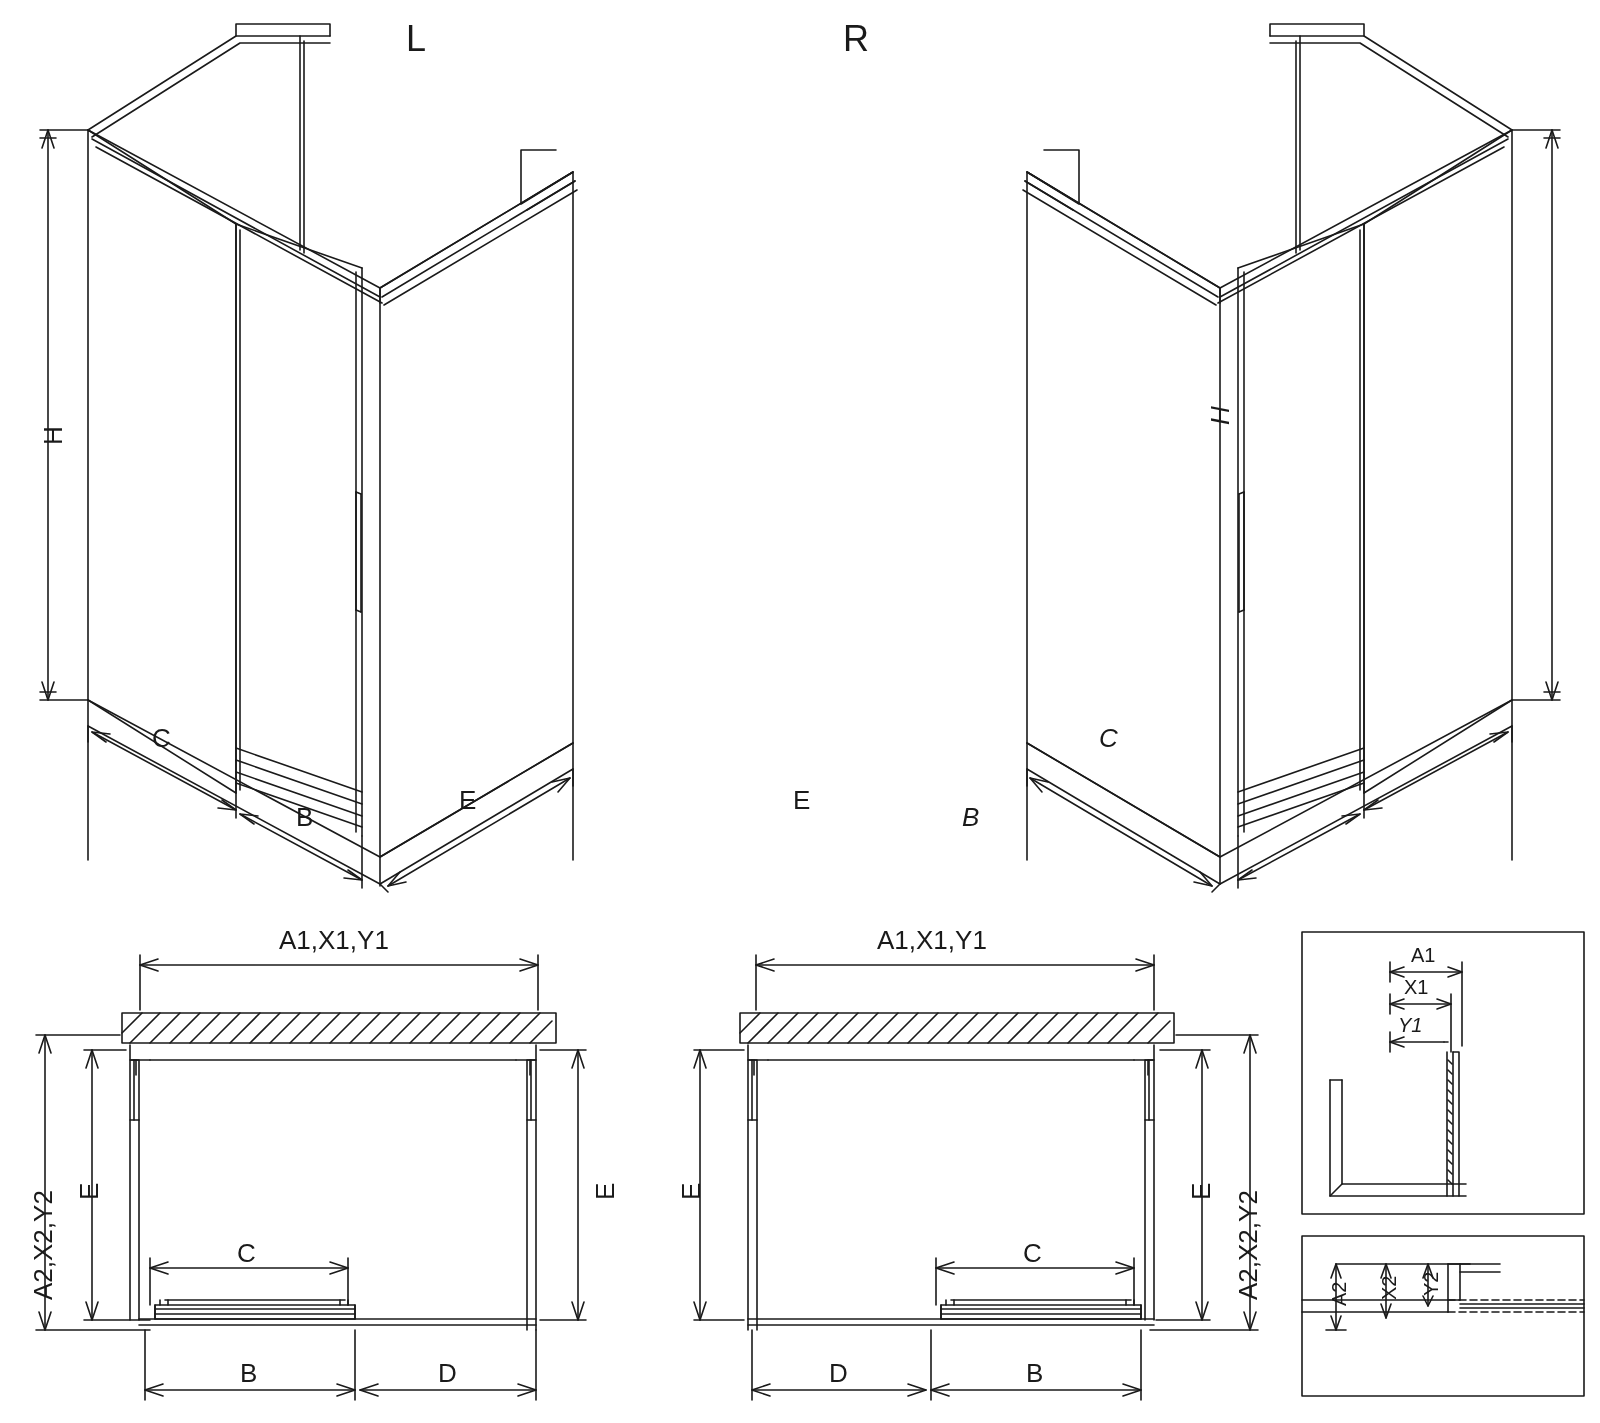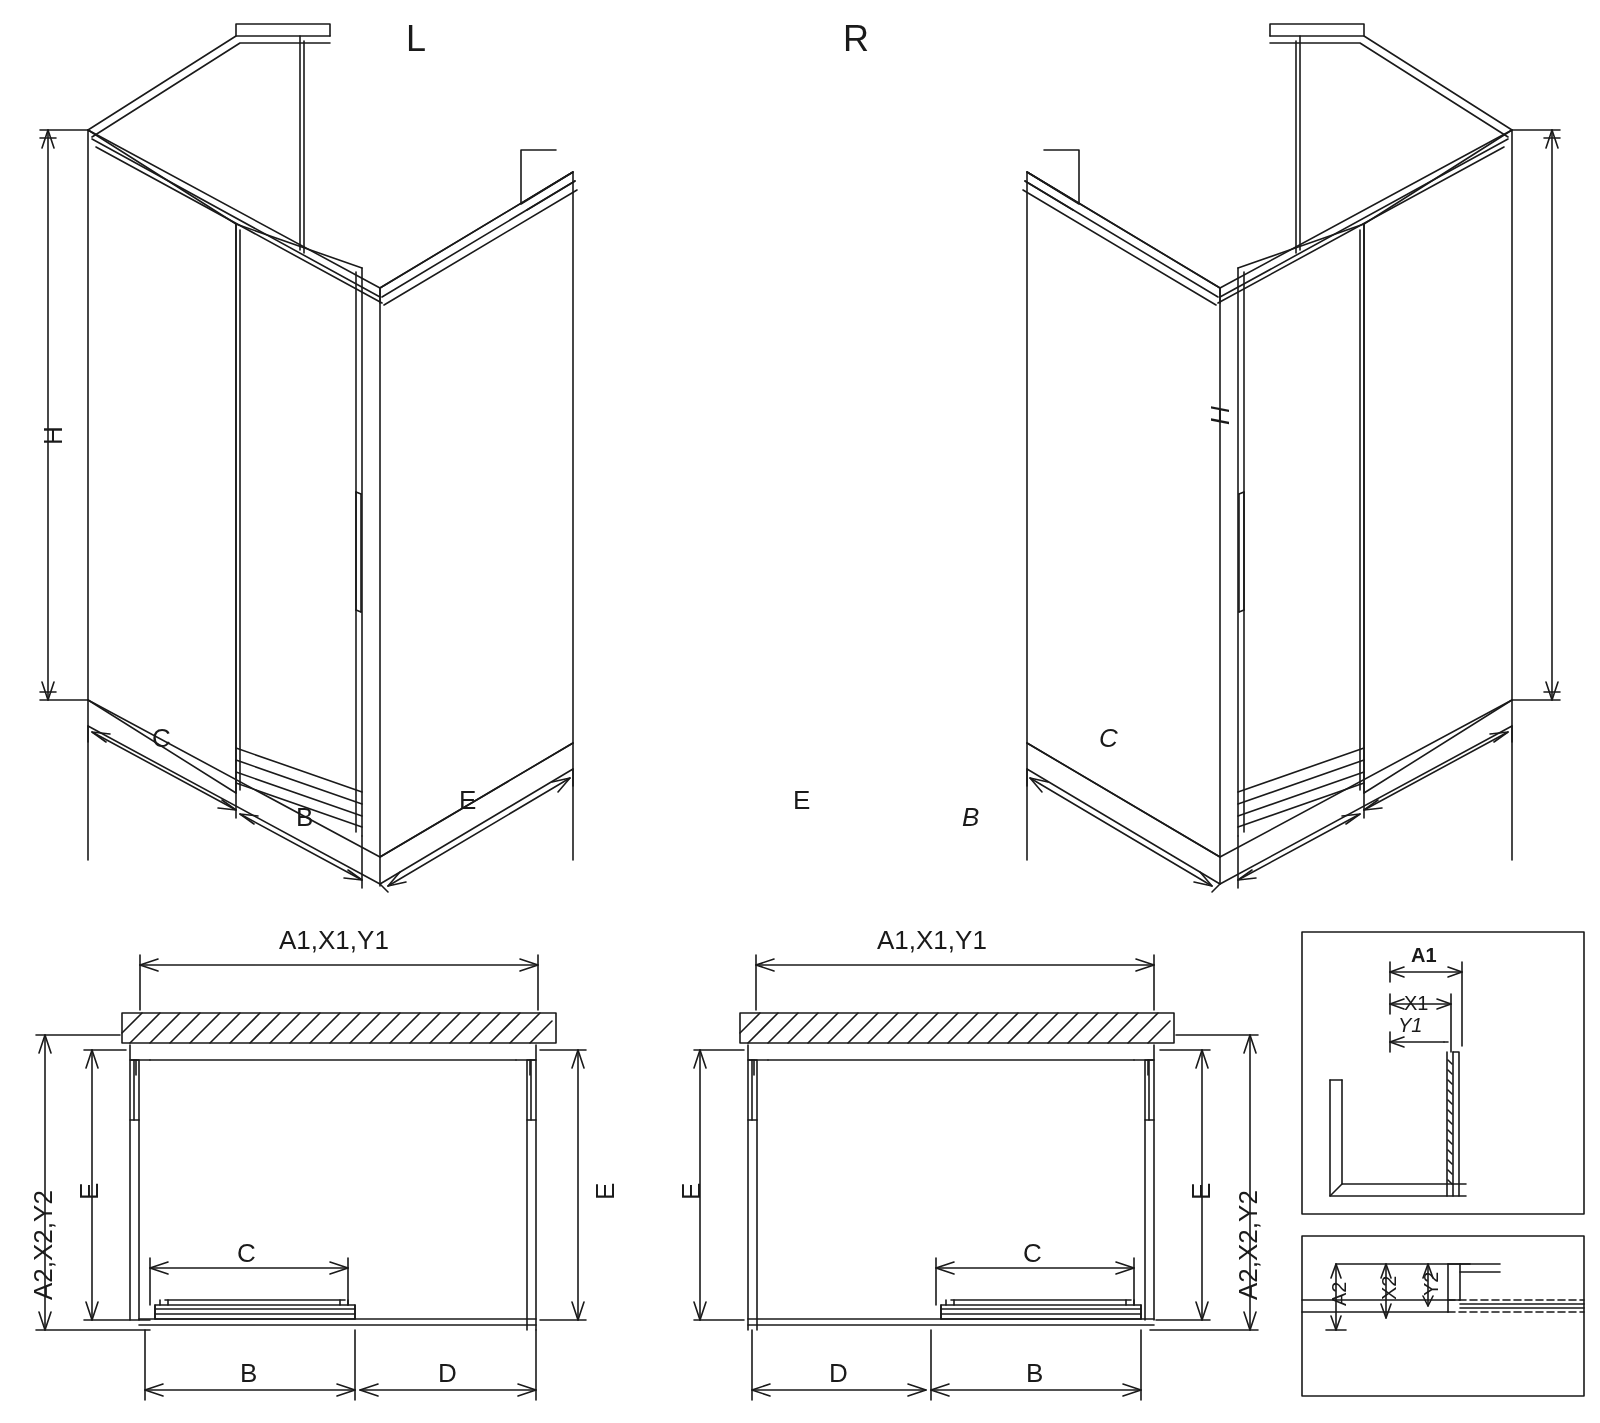--- a/index.html
+++ b/index.html
@@ -299,21 +299,21 @@
 <div class="lbl dim" style="left:438px;top:1358px;">D</div>
 
 <div class="lbl dim" style="left:877px;top:925px;">A1,X1,Y1</div>
 <div class="lbl dim rot90" style="left:1233px;top:1300px;">A2,X2,Y2</div>
 <div class="lbl dim rot90" style="left:1186px;top:1200px;">E</div>
 <div class="lbl dim rot90" style="left:676px;top:1200px;">E</div>
 <div class="lbl dim" style="left:1023px;top:1238px;">C</div>
 <div class="lbl dim" style="left:1026px;top:1358px;">B</div>
 <div class="lbl dim" style="left:829px;top:1358px;">D</div>
 
-<div class="lbl dim-sm" style="left:1411px;top:944px;font-weight:bold;">A1</div>
-<div class="lbl dim-sm" style="left:1404px;top:976px;margin-top:16px;">X1</div>
+<div class="lbl dim-sm" style="left:1411px;top:944px;">A1</div>
+<div class="lbl dim-sm" style="left:1404px;top:976px;">X1</div>
 <div class="lbl dim-sm" style="left:1398px;top:1014px;font-style:italic;">Y1</div>
 
 <div class="lbl dim-sm rot90" style="left:1328px;top:1306px;">A2</div>
 <div class="lbl dim-sm rot90" style="left:1378px;top:1300px;">X2</div>
 <div class="lbl dim-sm rot90" style="left:1420px;top:1296px;">Y2</div>
 
 </div>
 
 </body></html>

